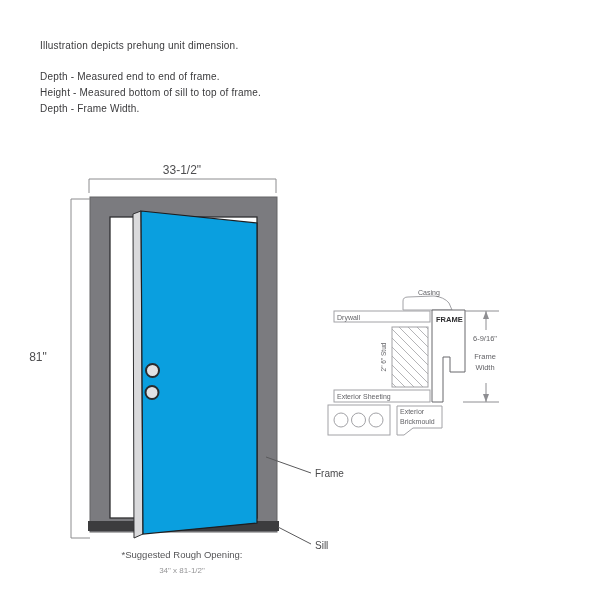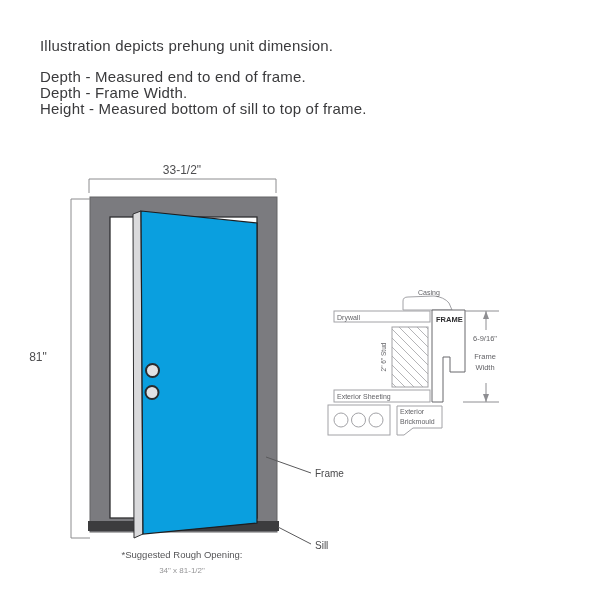--- a/index.html
+++ b/index.html
@@ -15,21 +15,21 @@
     position: relative;
     width: 600px;
     height: 600px;
     background: #ffffff;
   }
   .header-block {
     position: absolute;
     left: 40px;
     top: 38px;
     color: #3a3a3c;
-    font-size: 15px;
+    font-size: 10px;
     letter-spacing: 0.2px;
   }
   .header-line1 { margin-bottom: 15px; }
   .header-line { line-height: 16px; }
   svg { position: absolute; left: 0; top: 0; }
   text {
     font-family: "Liberation Sans", "DejaVu Sans", sans-serif;
     fill: #4a4a4c;
   }
   .dim-text { font-size: 12px; fill: #4e4e50; }
@@ -42,22 +42,22 @@
   .cs-stud { font-size: 6.5px; fill: #636367; }
 </style>
 </head>
 <body>
 
 <div id="stage">
 
   <div class="header-block">
     <div class="header-line header-line1">Illustration depicts prehung unit dimension.</div>
     <div class="header-line">Depth - Measured end to end of frame.</div>
+    <div class="header-line">Height - Measured bottom of sill to top of frame.</div>
     <div class="header-line">Depth - Frame Width.</div>
-    <div class="header-line">Height - Measured bottom of sill to top of frame.</div>
   </div>
 
   <svg width="600" height="600" viewBox="0 0 600 600">
     <defs>
       <pattern id="hatch" patternUnits="userSpaceOnUse" width="9" height="9">
         <path d="M-2,-2 L11,11" stroke="#a2a2a6" stroke-width="0.8"></path>
       </pattern>
     </defs>
 
     <rect x="90" y="197" width="187" height="335" stroke="#646467" stroke-width="1" fill="#7b7b7f"></rect>

